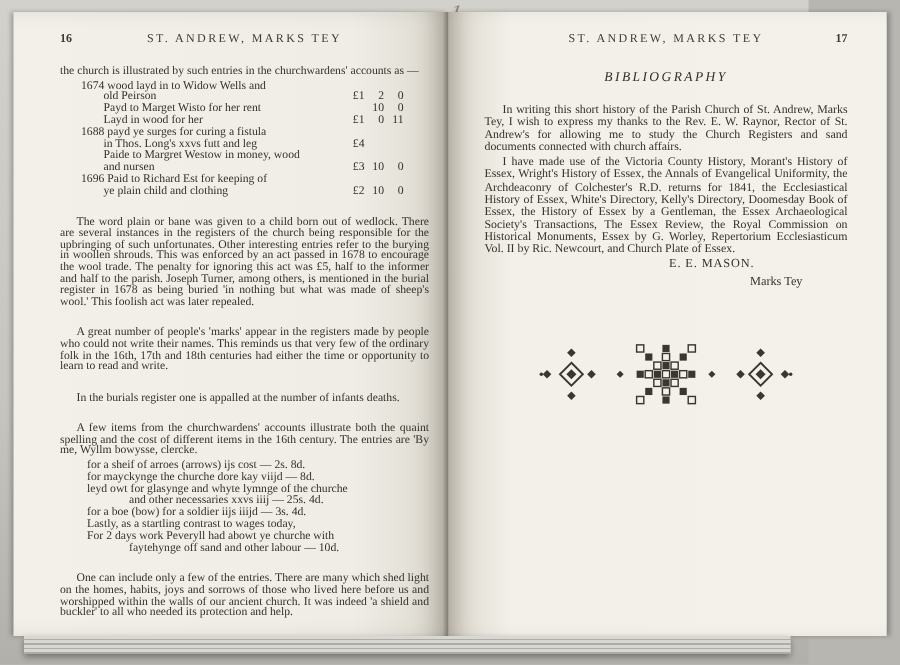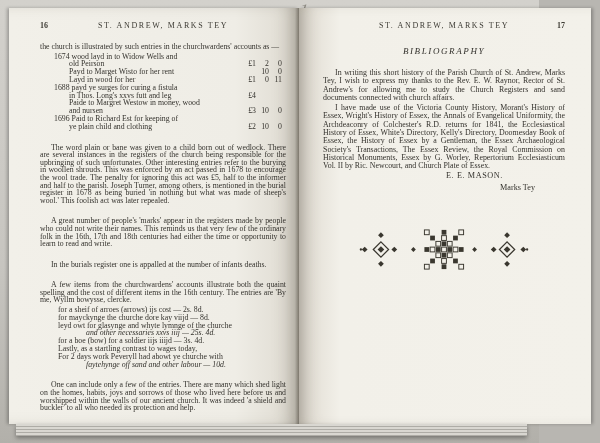--- a/index.html
+++ b/index.html
@@ -33,30 +33,30 @@
   .page-header { display:flex; align-items:baseline; font-size:8px; letter-spacing:1.6px;
           color:#3d3b34; margin-bottom:9px; }
   .page-header .pnum { width:26px; font-weight:bold; letter-spacing:0; }
   .page-header .pnum.right-num { text-align:right; }
   .page-header .rtitle { flex:1; text-align:center; }
 
   .body { font-size:7.8px; line-height:7.6px; text-align:justify; }
   .para { text-indent:11px; margin-top:13px; }
   .noindent { text-indent:0; }
 
-  .accounts { margin:2px 4px 2px 14px; line-height:7.8px; }
+  .accounts { margin:2px 17px 2px 14px; line-height:7.8px; }
   .acct-row { display:flex; }
   .acct-row.cont .t { padding-left:15px; }
   .acct-row .t { flex:1; }
   .amt { display:flex; margin-left:4px; }
   .amt span { display:inline-block; text-align:right; }
   .amt .l { width:17px; } .amt .s { width:13px; } .amt .d { width:13px; }
 
   .entries { margin:2px 0 2px 18px; line-height:7.8px; }
-  .entry-line.ind { padding-left:28px;font-style:italic; }
+  .entry-line.ind { padding-left:28px; }
 
   .biblio-title { font-style:italic; text-align:center; font-size:9px; letter-spacing:1.6px;
           margin:16px 0 13px; color:#33312c; }
   .rbody { font-size:7.9px; line-height:8.3px; text-align:justify; }
   .rbody .para { text-indent:12px; margin-top:2px; }
 
   .signature { font-size:8.2px; }
   .sig-name { text-align:right; padding-right:62px; letter-spacing:.6px; }
   .sig-place { text-align:right; padding-right:30px; margin-top:3px; }
 

